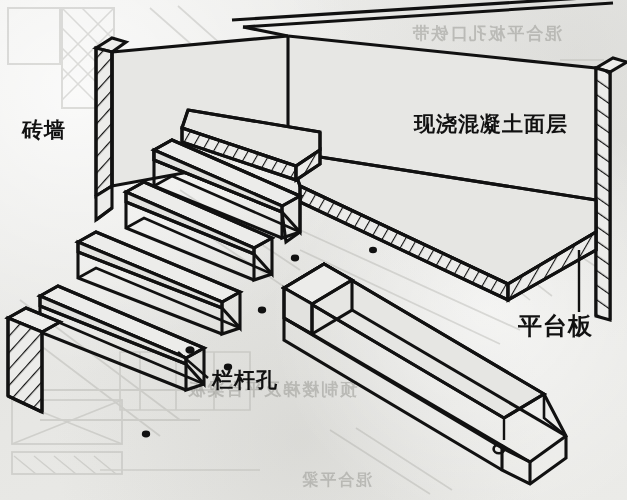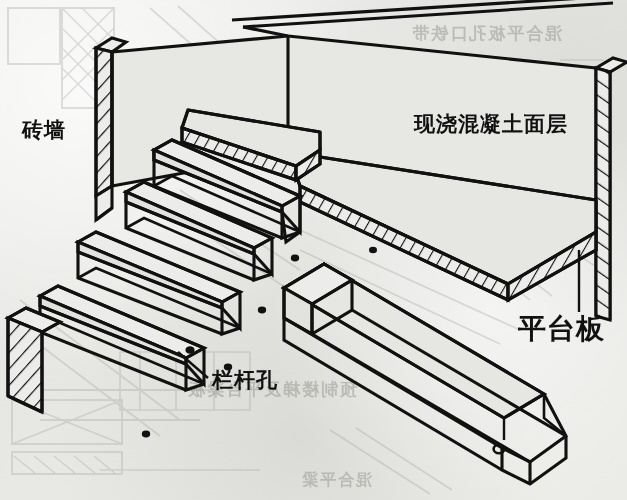--- a/index.html
+++ b/index.html
@@ -341,17 +341,17 @@
     </g>
     <g fill="none" stroke="#111111" stroke-width="2.6">
       <ellipse cx="499" cy="449" rx="5.4" ry="4.2"></ellipse>
     </g>
   </svg>
 
   <div class="label" style="left:22px; top:116px; font-size:21px;">砖墙</div>
 
   <div class="label" style="left:414px; top:110px; font-size:21px;">现浇混凝土面层</div>
 
-  <div class="label" style="left:518px; top:310px; font-size:28px;">平台板</div>
+  <div class="label" style="left:518px; top:310px; font-size:24px;">平台板</div>
 
   <div class="label" style="left:212px; top:366px; font-size:21px;">栏杆孔</div>
 
 </div>
 
 </body></html>

